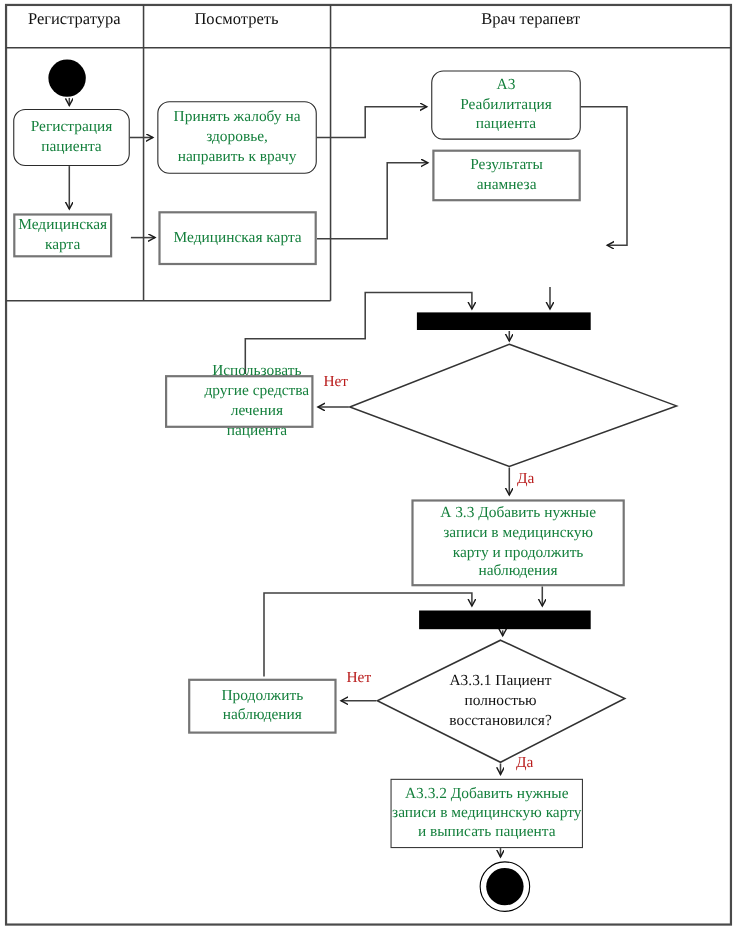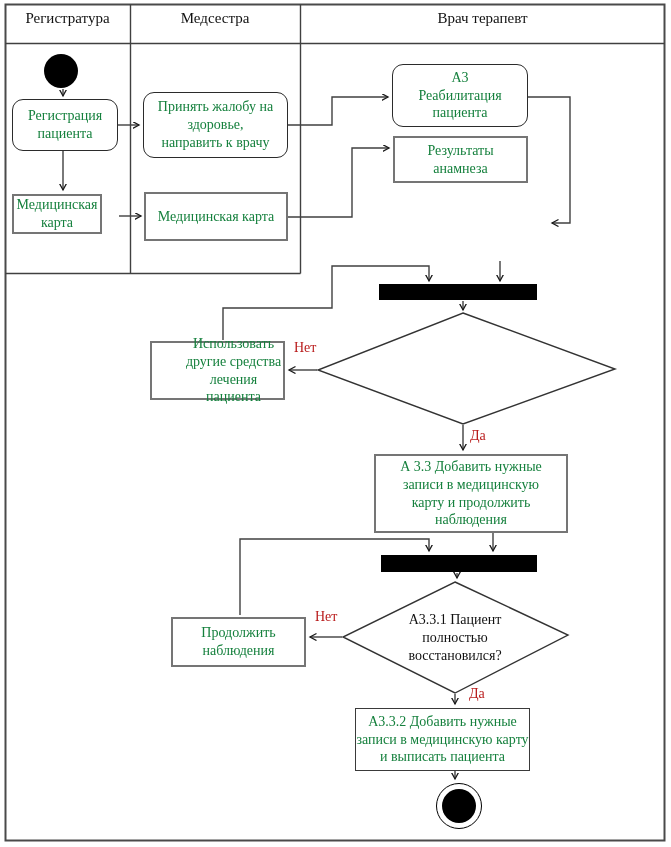--- a/index.html
+++ b/index.html
@@ -69,21 +69,21 @@
     <polyline points="457,573 457,578" marker-end="url(#arr)"></polyline>
     <polyline points="342,637 310,637" marker-end="url(#arr)"></polyline>
     <polyline points="455,694 455,704" marker-end="url(#arr)"></polyline>
     <polyline points="455,771 455,779" marker-end="url(#arr)"></polyline>
 
     <polygon points="463,313 615,369 463,424 318,370" fill="#ffffff" stroke="#333333" stroke-width="1.4"></polygon>
     <polygon points="455,582 568,635 455,693 343,637" fill="#ffffff" stroke="#333333" stroke-width="1.4"></polygon>
   </svg>
 
   <div class="lane-label" style="left:5px;width:125px;">Регистратура</div>
-  <div class="lane-label" style="left:130px;width:170px;">Медсестра</div>
+  <div class="lane-label" style="left:130px;width:170px;">Посмотреть</div>
   <div class="lane-label" style="left:300px;width:365px;">Врач терапевт</div>
 
   <div class="circle-start" style="left:44px;top:54px;"></div>
 
   <div class="node rounded" style="left:12px;top:99px;width:106px;height:52px;">Регистрация
 пациента</div>
   <div class="node rounded" style="left:143px;top:92px;width:145px;height:66px;">Принять жалобу на
 здоровье,
 направить к врачу</div>
   <div class="node rect" style="left:12px;top:194px;width:90px;height:40px;">Медицинская
@@ -95,21 +95,21 @@
   <div class="node rect" style="left:393px;top:136px;width:135px;height:47px;">Результаты
 анамнеза</div>
 
   <div class="bar" style="left:379px;top:284px;width:158px;height:16px;"></div>
   <div class="bar" style="left:381px;top:555px;width:156px;height:17px;"></div>
 
   <div class="diamond-text" style="left:370px;top:598px;width:170px;height:80px;">А3.3.1 Пациент
 полностью
 восстановился?</div>
 
-  <div class="node rect" style="left:150px;top:341px;width:135px;height:59px;padding-left:32px;">Использовать
+  <div class="node rect" style="left:150px;top:341px;width:135px;height:48px;padding-left:32px;">Использовать
 другие средства
 лечения пациента</div>
   <div class="node rect" style="left:374px;top:454px;width:194px;height:79px;">А 3.3 Добавить нужные
 записи в медицинскую
 карту и продолжить
 наблюдения</div>
   <div class="node rect" style="left:171px;top:617px;width:135px;height:50px;">Продолжить
 наблюдения</div>
   <div class="node rect-dark" style="left:355px;top:708px;width:175px;height:63px;">А3.3.2 Добавить нужные
 записи в медицинскую карту

